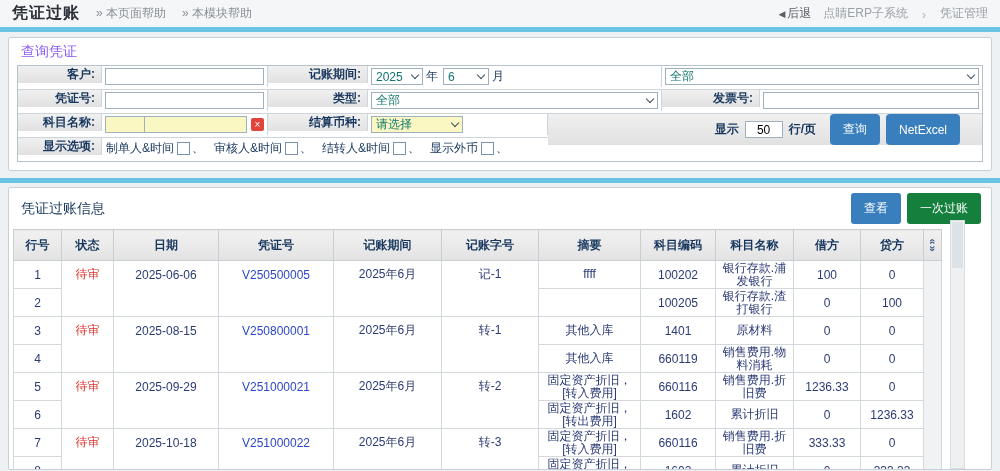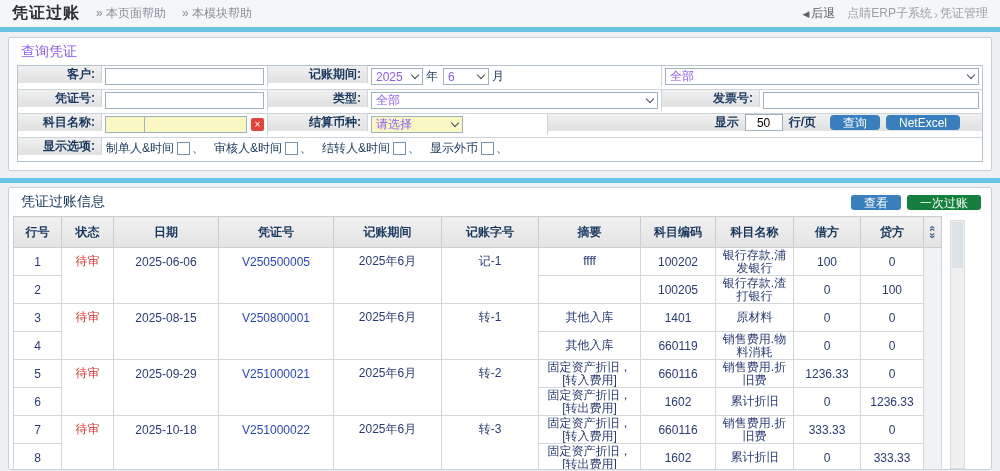--- a/index.html
+++ b/index.html
@@ -4,21 +4,21 @@
 <style>
   html,body{margin:0;padding:0;width:1000px;height:471px;overflow:hidden;
     background:#edf1f4;font-family:"Liberation Sans","DejaVu Sans",sans-serif;}
   
   .topbar{height:27px;background:#f4f6f8;display:flex;align-items:center;padding:0 12px;box-sizing:border-box;}
   .page-title{font-size:16px;font-weight:bold;color:#2b2f36;letter-spacing:1px;}
   .help-link{margin-left:16px;font-size:12px;color:#8a9097;cursor:pointer;}
   .topbar-right{margin-left:auto;display:flex;align-items:center;gap:12px;font-size:12px;color:#9aa0a6;}
   .back{color:#5a6068;cursor:pointer;display:inline-flex;align-items:center;gap:2px;}
   .back-icon{font-size:9px;color:#5a6068;}
-  .crumb{display:inline-flex;align-items:flex-end;gap:2px;}
+  .crumb{display:inline-flex;align-items:flex-end;gap:14px;}
   .crumb-sep{color:#b0b6bc;}
   
   .accent{height:5px;background:#69c4e3;}
   .section{padding:5px 8px 7px 8px;}
   .section.s2{padding:4px 8px 0 8px;}
   .panel{background:#fff;border:1px solid #c6d0d8;border-radius:2px;box-sizing:border-box;}
   .panel-title{font-size:14px;color:#8b5cf6;padding:5px 12px 4px 12px;}
   
   .form{margin:0 8px 8px 8px;border:1px solid #b7c3cc;}
   .frow{display:flex;align-items:flex-start;border-bottom:1px solid #cdd5db;height:23px;}
@@ -31,33 +31,33 @@
   .w-l1{width:84px;min-width:84px;}
   .w-v1{width:166px;min-width:166px;}
   .w-l2{width:100px;min-width:100px;}
   .w-v2{width:294px;min-width:294px;}
   .w-v2s{width:180px;min-width:180px;}
   .w-l3{width:98px;min-width:98px;}
   .w-v3{flex:1;}
   .txt{width:100%;height:17px;border:1px solid #9fb1bd;font-size:12px;padding:0 3px;box-sizing:border-box;background:#fff;color:#223;}
   .txt.yellow{background:#fbf7c2;}
   .selectbox{background:#fff;border:1px solid #9fb1bd;height:17px;display:inline-flex;align-items:center;
-    justify-content:space-between;font-size:12px;color:#8b5cf6;padding:0 3px 0 4px;box-sizing:border-box;cursor:pointer;}
+    justify-content:space-between;font-size:12px;color:#0f766e;padding:0 3px 0 4px;box-sizing:border-box;cursor:pointer;}
   .selectbox.full{width:100%;}
   .selectbox.yellow{background:#fbf7c2;}
   .chevshape{width:5px;height:5px;border-right:1.4px solid #3c4c5c;border-bottom:1.4px solid #3c4c5c;
     transform:rotate(45deg);margin:-3px 1px 0 5px;}
   .unit{font-size:12px;color:#17365d;margin:0 5px 0 3px;}
   .w-year{width:52px;}.w-month{width:46px;}
   .x-icon{width:13px;height:13px;min-width:13px;background:#e0443a;color:#fff;font-size:10px;line-height:13px;
     text-align:center;border-radius:2px;margin-left:4px;cursor:pointer;}
   .grayfill{flex:1;background:linear-gradient(#f0f0f0,#e1e1e1);display:flex;align-items:center;
     justify-content:flex-end;padding-right:22px;gap:6px;font-size:12px;color:#17365d;font-weight:bold;}
   .pgsize{width:38px;height:17px;border:1px solid #9fb1bd;text-align:center;font-size:12px;box-sizing:border-box;}
-  .btn{border:none;border-radius:4px;color:#fff;font-size:12px;height:15px;padding:0 13px;cursor:pointer;
+  .btn{border:none;border-radius:4px;color:#fff;font-size:12px;height:31px;padding:0 13px;cursor:pointer;
     font-family:inherit;}
   .btn-blue{background:#3a7fbd;}
   .btn-green{background:#15803d;border-radius:3px;}
   .opts{display:flex;align-items:center;font-size:12px;color:#17365d;padding-left:4px;}
   .opt{display:inline-flex;align-items:center;margin-right:10px;}
   .cb{width:11px;height:11px;border:1px solid #7a93ad;background:#fff;margin:0 2px 0 3px;cursor:pointer;}
   .opt-sep{color:#17365d;}
   
   .panel2{height:283px;overflow:hidden;position:relative;}
   .p2-head{display:flex;align-items:center;padding:5px 10px 4px 12px;justify-content:center;}

